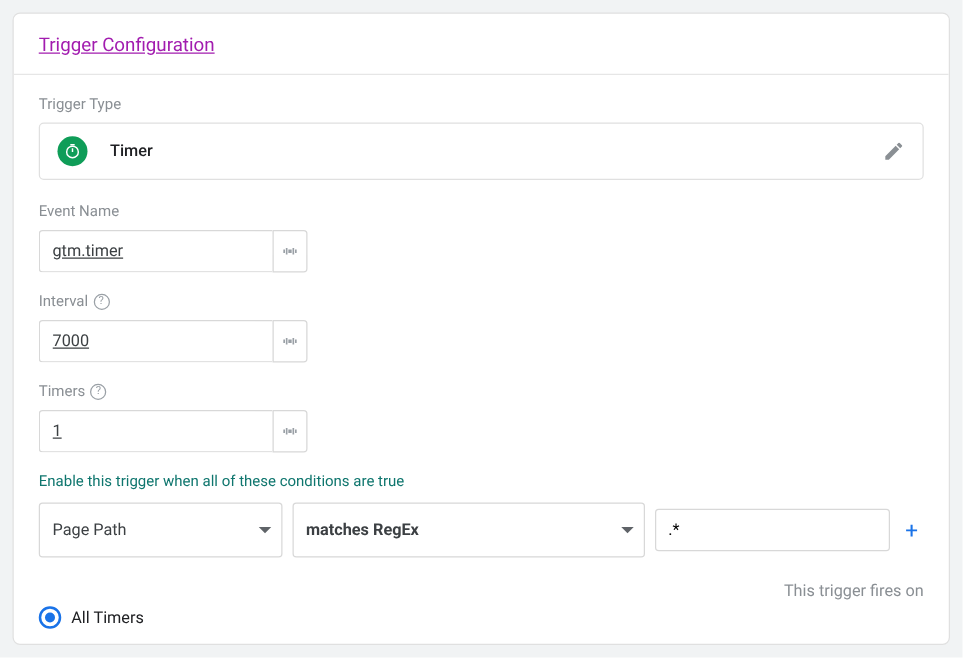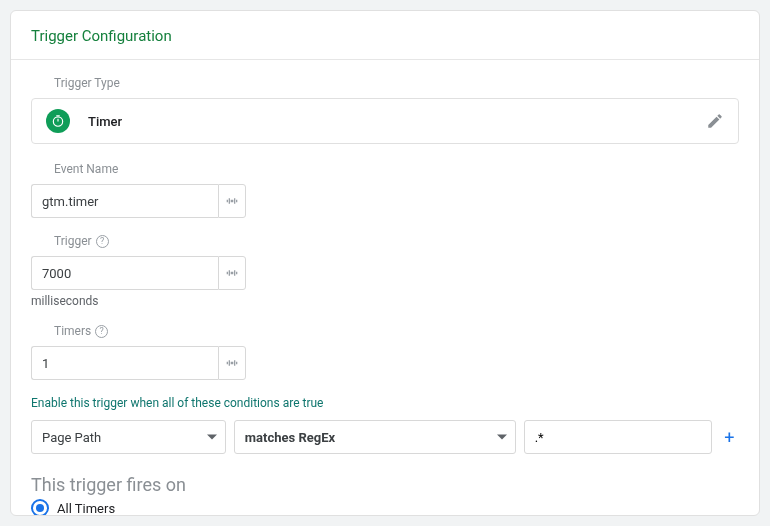--- a/index.html
+++ b/index.html
@@ -16,33 +16,33 @@
     border: 1px solid #e0e0e0;
     border-radius: 6px;
     width: 100%;
     height: 100%;
     overflow: hidden;
   }
   .card-header {
     padding: 16px 20px 14px 20px;
     border-bottom: 1px solid #e6e6e6;
     font-size: 15px;
-    color: #15803d;
+    color: #a21caf;
+    text-decoration: underline;
   }
   .card-body {
     padding: 16px 20px 18px 20px;
   }
   .field-label {
     font-size: 12px;
     color: #8a8f94;
     margin-bottom: 8px;
     display: flex;
     align-items: center;
     gap: 4px;
-    margin-left: 23px;
   }
   .trigger-type-row {
     border: 1px solid #e0e0e0;
     border-radius: 4px;
     padding: 10px 14px;
     display: flex;
     align-items: center;
     margin-bottom: 18px;
   }
   .timer-badge {
@@ -74,20 +74,21 @@
     flex: 1;
     height: 34px;
     border: 1px solid #d8d8d8;
     border-right: none;
     border-radius: 3px 0 0 3px;
     padding: 0 10px;
     font-size: 13px;
     color: #3c4043;
     outline: none;
     font-family: inherit;
+    text-decoration: underline;
   }
   .input-addon {
     width: 34px;
     height: 34px;
     border: 1px solid #d8d8d8;
     border-radius: 0 3px 3px 0;
     display: flex;
     align-items: center;
     justify-content: center;
     background: #fff;
@@ -118,21 +119,21 @@
     margin-bottom: 10px;
   }
   .conditions-row {
     display: flex;
     gap: 8px;
     align-items: center;
     margin-bottom: 20px;
   }
   .sel {
     position: relative;
-    height: 34px;
+    height: 44px;
     border: 1px solid #d8d8d8;
     border-radius: 3px;
     display: flex;
     align-items: center;
     padding: 0 28px 0 10px;
     font-size: 13px;
     color: #3c4043;
     cursor: pointer;
     background: #fff;
   }
@@ -160,23 +161,24 @@
   .add-btn {
     width: 20px; height: 20px;
     display: flex; align-items: center; justify-content: center;
     color: #1a73e8;
     font-size: 18px;
     cursor: pointer;
     font-weight: 400;
   }
 
   .fires-label {
-    font-size: 18px;
+    font-size: 13px;
     color: #8a8f94;
     margin-bottom: 4px;
+    text-align: right;
   }
   .radio-row {
     display: flex;
     gap: 28px;
     align-items: center;
   }
   .radio {
     display: flex;
     align-items: center;
     gap: 8px;
@@ -238,32 +240,31 @@
         <span class="input-addon">
           <svg viewBox="0 0 24 24">
               <path d="M4 10h2v4H4zM7 8h2v8H7zM10 10h4v4h-4zM15 8h2v8h-2zM18 10h2v4h-2z"></path>
             </svg>
         </span>
       </div>
     </div>
 
     <div class="field-group">
       <div class="field-label">
-        <span>Trigger</span>
+        <span>Interval</span>
         <span class="help-icon">?</span>
       </div>
       <div class="input-wrap">
         <input type="text" value="7000" style="">
         <span class="input-addon">
           <svg viewBox="0 0 24 24">
               <path d="M4 10h2v4H4zM7 8h2v8H7zM10 10h4v4h-4zM15 8h2v8h-2zM18 10h2v4h-2z"></path>
             </svg>
         </span>
       </div>
-      <div class="sub-label">milliseconds</div>
     </div>
 
     <div class="field-group">
       <div class="field-label">
         <span>Timers</span>
         <span class="help-icon">?</span>
       </div>
       <div class="input-wrap">
         <input type="text" value="1" style="">
         <span class="input-addon">

